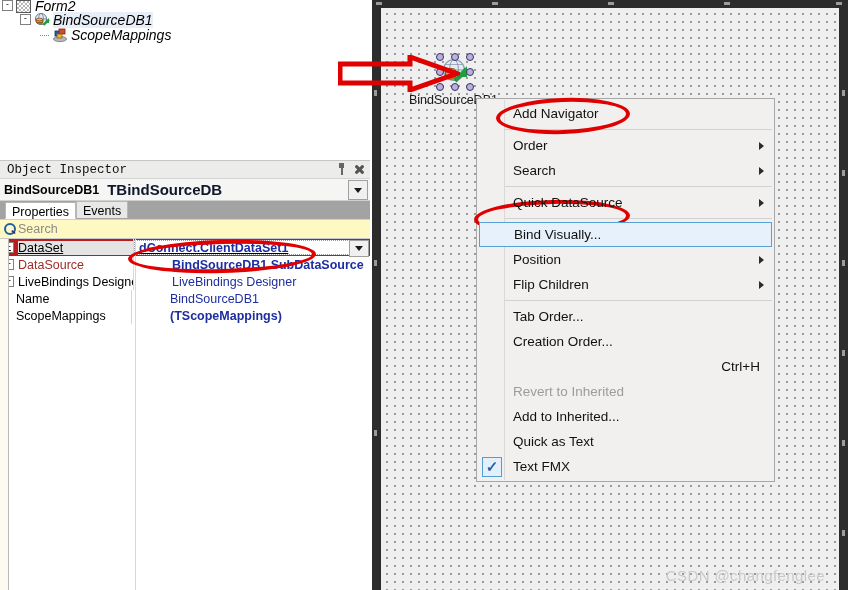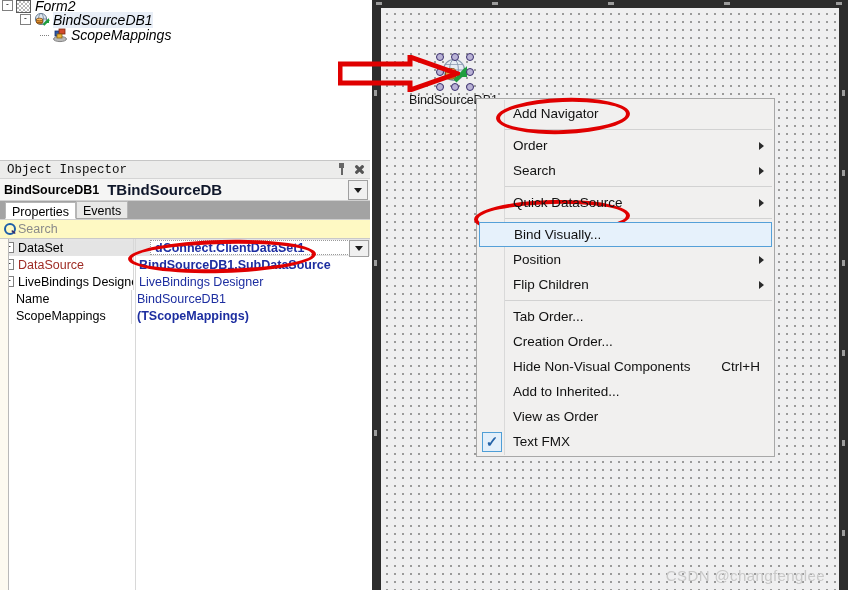--- a/index.html
+++ b/index.html
@@ -94,26 +94,26 @@
   #oi-grid{position:relative;background:#ffffff;height:353px;}
   .prop-row{position:relative;height:17px;display:flex;align-items:center;box-sizing:border-box;}
   .prop-row .plus{
     width:9px;height:9px;border:1px solid #808080;background:#fff;margin-left:3px;margin-right:4px;
     font-size:8px;line-height:7px;text-align:center;font-family:"DejaVu Sans Mono",monospace;flex:0 0 auto;
   }
   .prop-row .noplus{width:9px;margin-left:3px;margin-right:4px;flex:0 0 auto;}
   .prop-name{width:115px;font-size:12.5px;flex:0 0 auto;overflow:hidden;white-space:nowrap;}
   .prop-name.red{color:#9e2b24;}
   .prop-sep{width:1px;align-self:stretch;background:#d8d8d8;flex:0 0 auto;}
-  .prop-val{padding-left:5px;font-size:12.5px;color:#1d2ea0;white-space:nowrap;}
+  .prop-val{padding-left:5px;font-size:12.5px;color:#1d2ea0;white-space:nowrap;margin-left:33px;}
   .prop-val.bold{font-weight:bold;}
-  .prop-row.first{background:#e5e5e5;}
+  .prop-row.first{background:#b91c1c;text-decoration:underline;}
   .prop-row.first .prop-name{background:#e4e4e4;}
   .prop-row.first .prop-val{
-    border:1px dotted #9a9a9a;margin-left:16px;padding-left:4px;height:15px;line-height:15px;
+    border:1px dotted #9a9a9a;margin-left:0;padding-left:4px;height:15px;line-height:15px;
     flex:1;margin-right:20px;box-sizing:border-box;background:#fff;
   }
   #prop-dropdown{
     position:absolute;right:1px;top:1px;width:18px;height:15px;background:#f0f0f0;border:1px solid #a0a0a0;
     display:flex;align-items:center;justify-content:center;
   }
   #oi-grid-divider{position:absolute;left:135px;top:0;bottom:0;width:1px;background:#d8d8d8;}
   #oi-left-strip{position:absolute;left:0;top:0;bottom:0;width:8px;background:#fdfaf0;}
   #oi-left-edge{position:absolute;left:8px;top:0;bottom:0;width:1px;background:#b9b9b9;}
 
@@ -408,31 +408,33 @@
 
   <div class="cm-item">
     <span class="cm-label">Tab Order...</span>
   </div>
 
   <div class="cm-item">
     <span class="cm-label">Creation Order...</span>
   </div>
 
   <div class="cm-item">
-    <span class="cm-label">Hide Non-Visual Components</span>
     <span class="cm-accel">Ctrl+H</span>
   </div>
 
+  <div class="cm-item disabled">
+    <span class="cm-label">Revert to Inherited</span>
+  </div>
 
   <div class="cm-item">
     <span class="cm-label">Add to Inherited...</span>
   </div>
 
   <div class="cm-item">
-    <span class="cm-label">View as Order</span>
+    <span class="cm-label">Quick as Text</span>
   </div>
 
   <div class="cm-item">
     <span class="cm-check">✓</span>
     <span class="cm-label">Text FMX</span>
   </div>
 </div>
 
 <div class="ellipse" id="ellipse-dataset"></div>
 <div class="ellipse" id="ellipse-addnav"></div>

